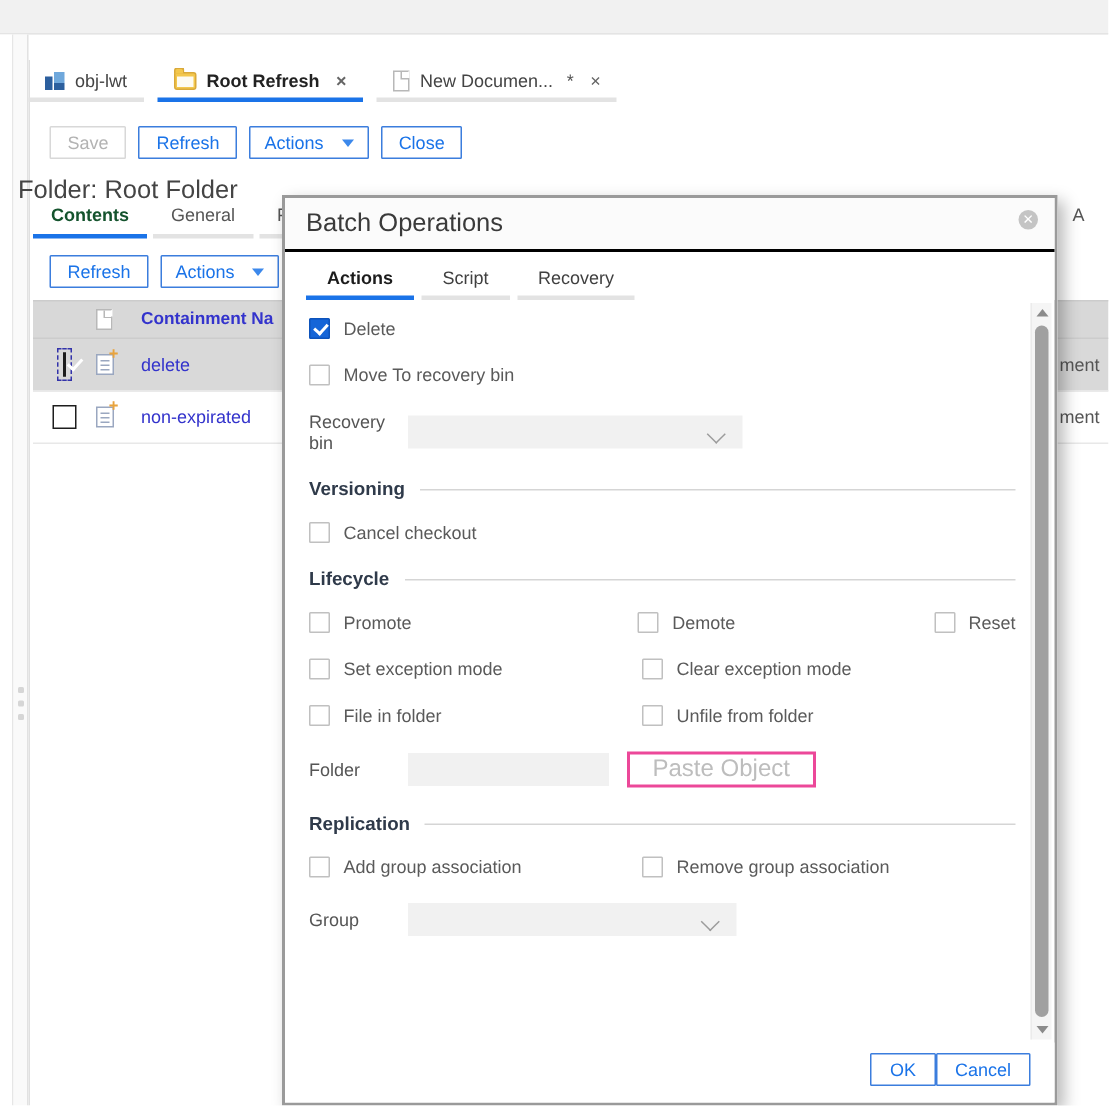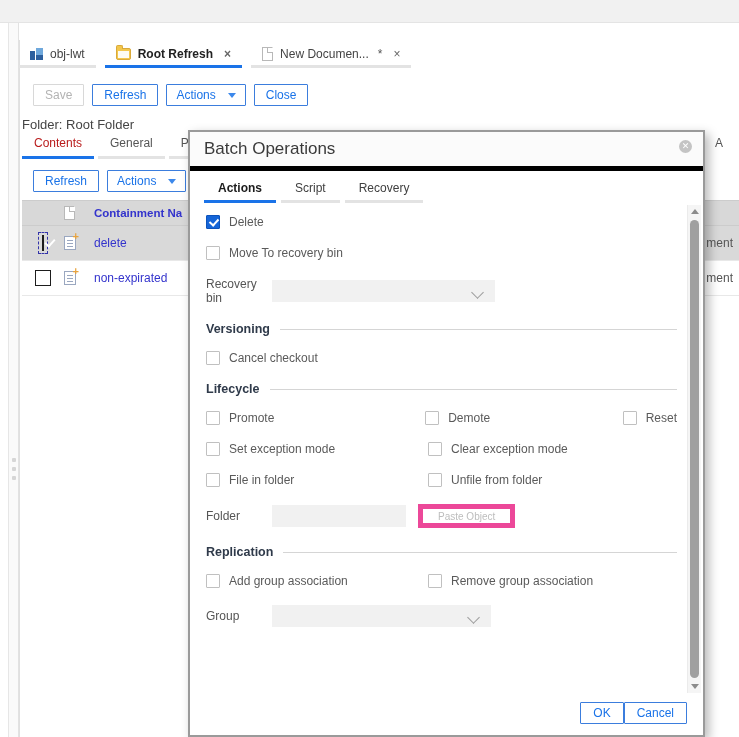--- a/index.html
+++ b/index.html
@@ -201,43 +201,43 @@
   .caret-dn {
     width: 0; height: 0;
     border-left: 4px solid transparent;
     border-right: 4px solid transparent;
     border-top: 5px solid #1a73e8;
     opacity: .85;
   }
 
   .folder-label {
     position: absolute;
-    left: 22px; top: 117px;
-    font-size: 13px;
+    left: 12px; top: 117px;
+    font-size: 17px;
     color: #444444;
   }
 
   
   .inner-tabs {
     position: absolute;
     left: 22px; top: 136px;
     display: flex;
     align-items: flex-end;
     width: 717px;
   }
   .itab {
     font-size: 12px;
     color: #555555;
     padding: 0 12px 6px 12px;
     border-bottom: 3px solid #e3e3e3;
     white-space: nowrap;
   }
   .itab.active {
-    color: #b91c1c;
-    font-weight: normal;
+    color: #14532d;
+    font-weight: bold;
     border-bottom-color: #1a73e8;
   }
   .itab-gap { width: 4px; border-bottom: 3px solid transparent; padding-bottom: 6px; }
 
   
   .subbar {
     position: absolute;
     left: 33px; top: 170px;
     display: flex;
     gap: 8px;
@@ -360,21 +360,21 @@
     display: flex;
     flex-direction: column;
   }
   .modal-title {
     height: 34px;
     flex: 0 0 34px;
     display: flex;
     align-items: center;
     padding: 0 14px;
     background: #fbfbfb;
-    border-bottom: 5px solid #000000;
+    border-bottom: 2px solid #000000;
     position: relative;
   }
   .modal-title h1 {
     margin: 0;
     font-size: 17px;
     font-weight: normal;
     color: #3a3a3a;
   }
   .modal-close {
     position: absolute;
@@ -537,24 +537,24 @@
   .text-box {
     width: 134px;
     height: 22px;
     background: #f1f1f1;
     border: none;
     box-sizing: border-box;
   }
   .ghost-btn {
     height: 24px;
     padding: 0 15px;
-    border: 5px solid #ec4899;
+    border: 2px solid #ec4899;
     background: #ffffff;
     color: #bdbdbd;
-    font-size: 10px;
+    font-size: 16px;
     font-family: "Liberation Sans", sans-serif;
     display: inline-flex;
     align-items: center;
     cursor: default;
   }
 
   .modal-footer {
     flex: 0 0 36px;
     display: flex;
     align-items: center;

